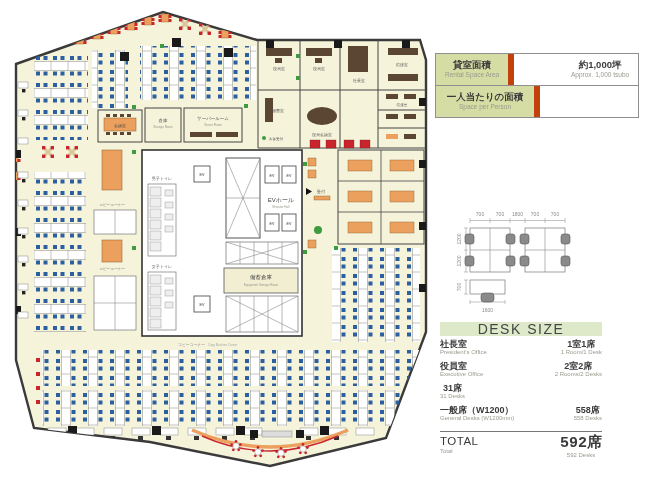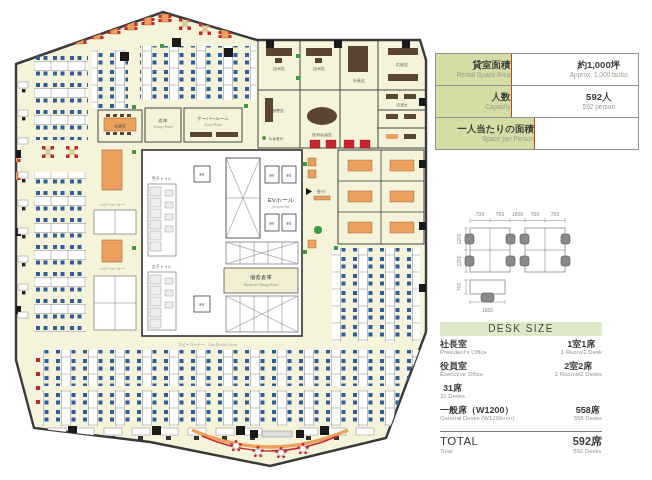--- a/index.html
+++ b/index.html
@@ -8,35 +8,35 @@
     font-family:"Liberation Sans", sans-serif;color:#3a3a3a;overflow:hidden;
   }
   
   .spec-table{
     position:absolute;left:435px;top:53px;width:202px;
     border:1px solid #8f8f8f;border-collapse:collapse;
   }
   .spec-row{display:flex;border-top:1px solid #8f8f8f;}
   .spec-row:first-child{border-top:none;}
   .spec-cell{display:flex;flex-direction:column;justify-content:center;align-items:center;height:31px;}
-  .spec-label{width:98px;background:#d6dda4;border-right:1px solid #c2410c;align-items:flex-end;}
+  .spec-label{width:98px;background:#d6dda4;border-right:6px solid #c2410c;}
   .spec-value{width:103px;background:#ffffff;padding-left:48px;}
   .jp{font-size:9.5px;font-weight:bold;color:#3a3a3a;line-height:1.15;white-space:nowrap;}
   .en{font-size:6.5px;color:#9a9a8e;line-height:1.2;white-space:nowrap;}
   .desk-diagram{position:absolute;left:440px;top:200px;}
   .dsz-table{position:absolute;left:440px;top:322px;width:162px;}
-  .dsz-header{height:14px;background:#dde9c9;text-align:center;font-size:10px;letter-spacing:1.5px;color:#444;line-height:14px;}
+  .dsz-header{height:14px;background:#dde9c9;text-align:center;font-size:14px;letter-spacing:1.5px;color:#444;line-height:14px;}
   .dsz-rows{padding-top:3px;}
   .dsz-row{display:flex;justify-content:space-between;height:22px;}
   .dsz-row .l .jp,.dsz-row .r .jp{font-size:9px;}
   .dsz-row .l .en,.dsz-row .r .en{font-size:6px;}
   .dsz-row .r{text-align:center;}
   .dsz-divider{border-top:1px solid #777;margin-top:4px;padding-top:3px;}
   .dsz-total .l .jp{font-size:11.5px;font-weight:normal;letter-spacing:.5px;}
-  .dsz-total .r .jp{font-size:11px;}
+  .dsz-total .r .jp{font-size:15px;font-family:Liberation Mono, monospace;}
   svg text{font-family:"Liberation Sans", sans-serif;}
 </style>
 </head>
 <body>
 
 <svg width="652" height="480" viewBox="0 0 652 480" style="position:absolute;left:0;top:0">
   <defs>
 
     <pattern id="deskH" width="17" height="27" patternUnits="userSpaceOnUse">
       <rect x="2" y="2" width="4" height="4" fill="#2c5f9f"></rect>
@@ -417,30 +417,20 @@
       <div class="jp">貸室面積</div>
       <div class="en">Rental Space Area</div>
     </div>
     <div class="spec-cell spec-value">
       <div class="jp">約1,000坪</div>
       <div class="en">Approx. 1,000 tsubo</div>
     </div>
   </div>
   <div class="spec-row">
     <div class="spec-cell spec-label">
-      <div class="jp">人数</div>
-      <div class="en">Capacity</div>
-    </div>
-    <div class="spec-cell spec-value">
-      <div class="jp">592人</div>
-      <div class="en">592 person</div>
-    </div>
-  </div>
-  <div class="spec-row">
-    <div class="spec-cell spec-label">
       <div class="jp">一人当たりの面積</div>
       <div class="en">Space per Person</div>
     </div>
   </div>
 </div>
 
 <svg class="desk-diagram" width="200" height="125" viewBox="0 0 200 125">
   <g stroke="#9a9a9a" stroke-width="0.6" fill="none">
 
     <path d="M30,18 L30,23 M50,18 L50,23 M70,18 L70,23 M85,18 L85,23 M105,18 L105,23 M125,18 L125,23 M30,20.5 L125,20.5"></path>

